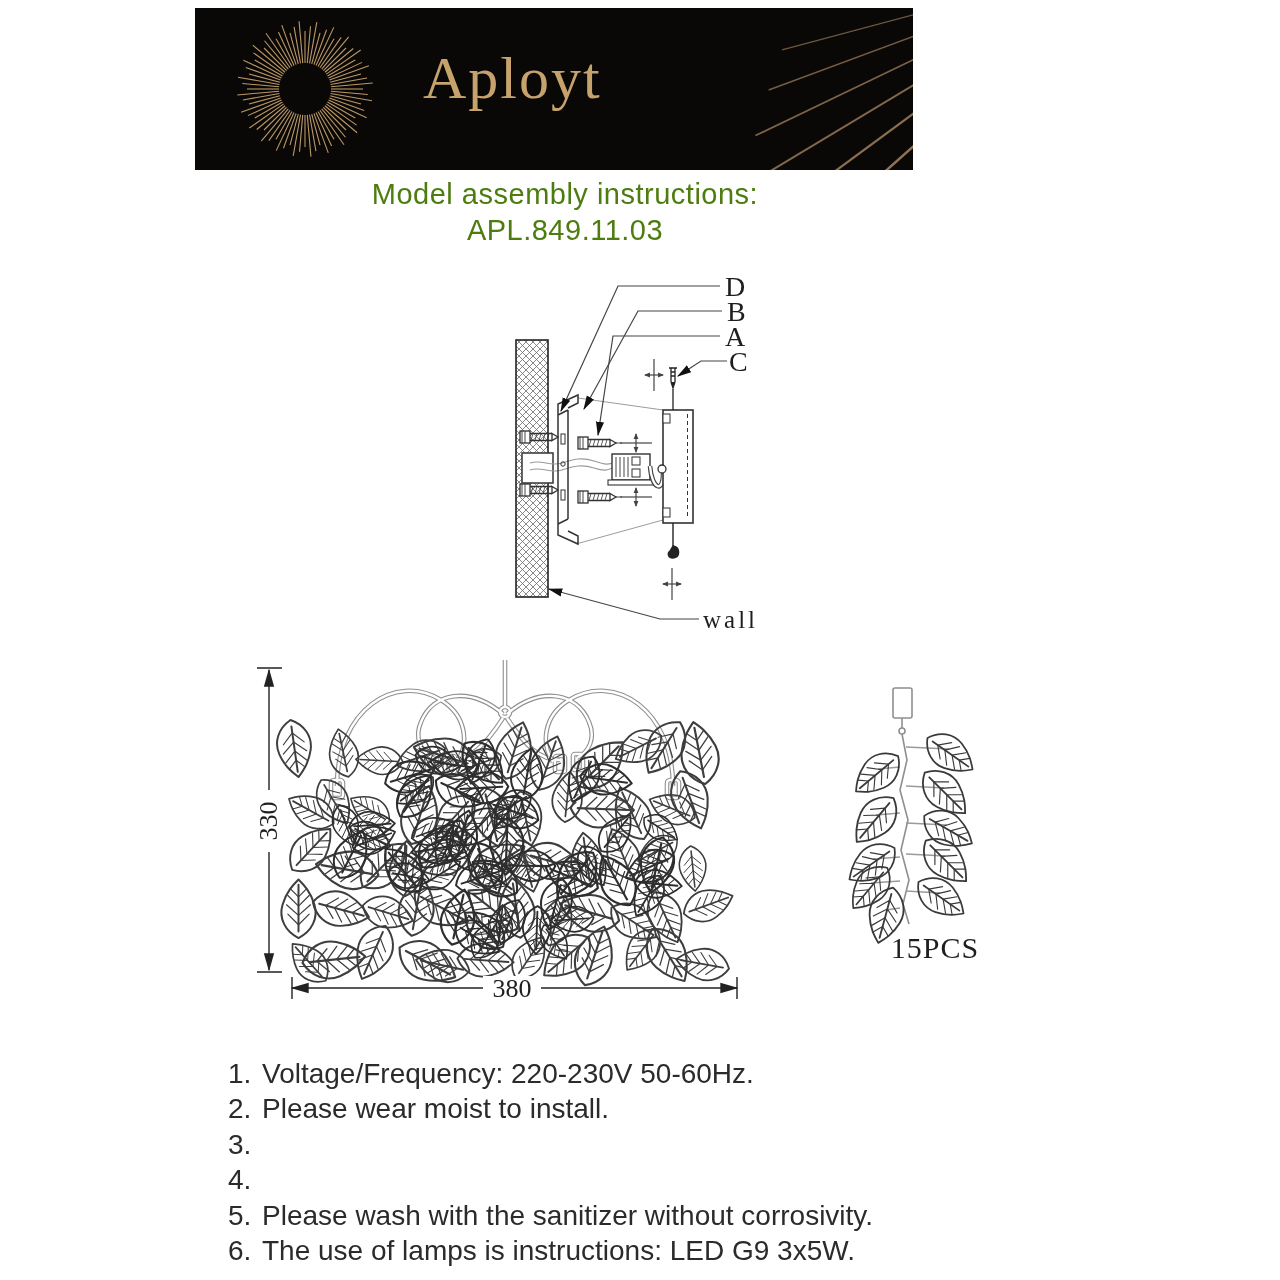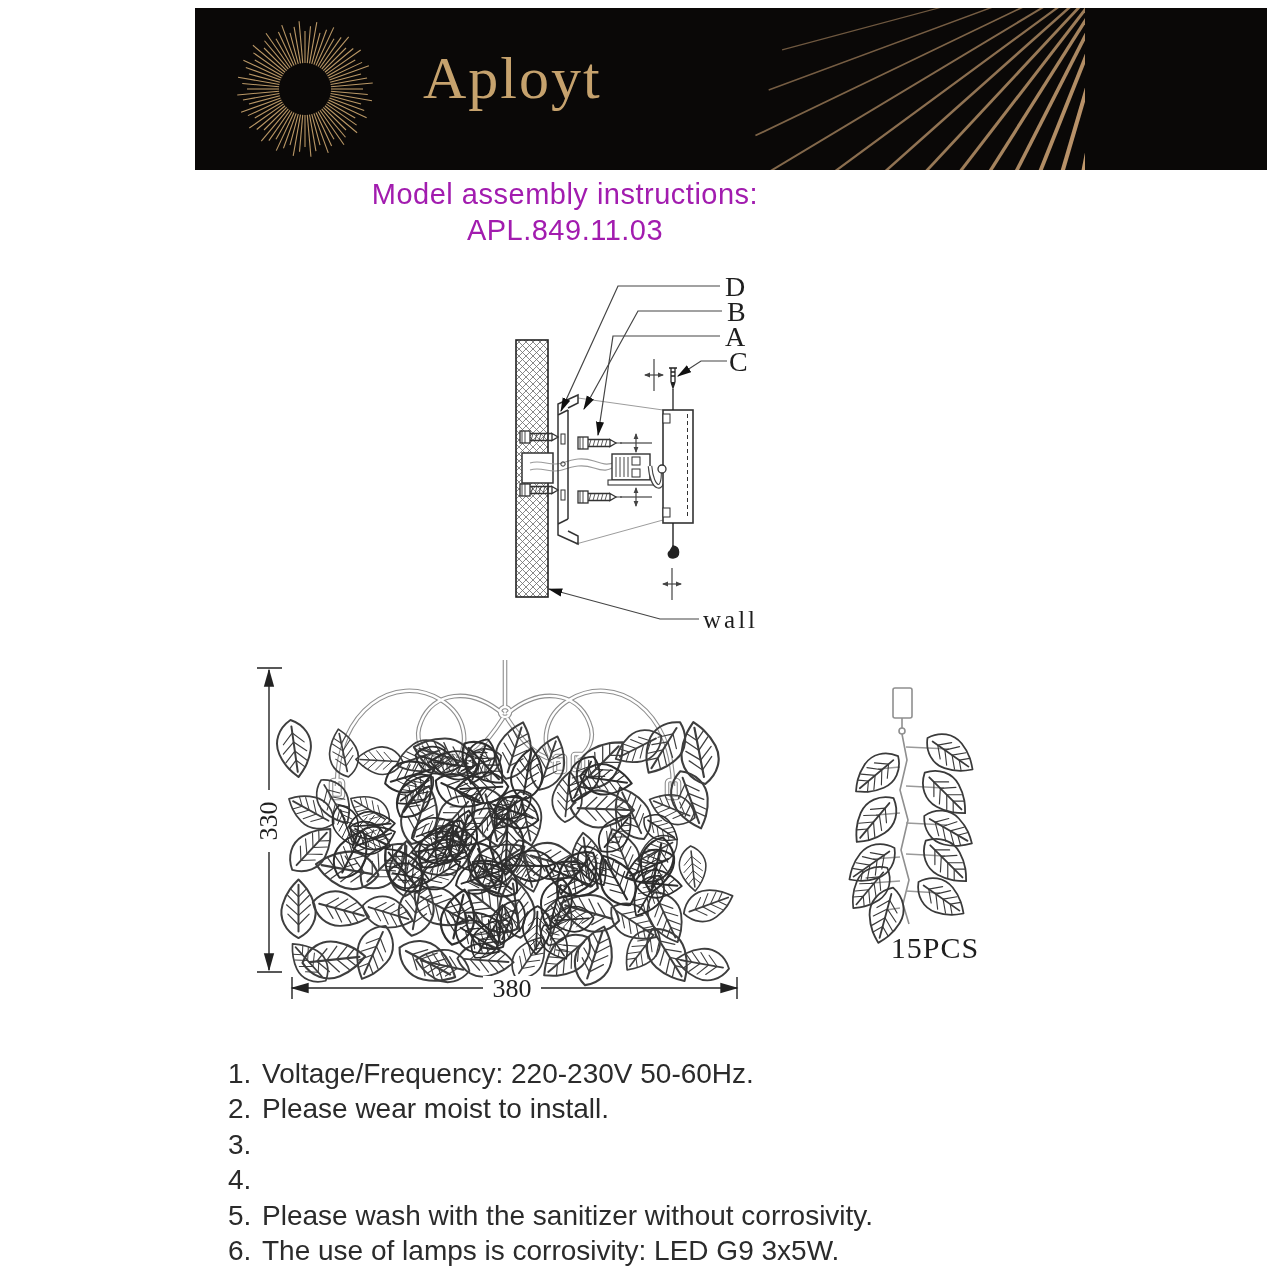--- a/index.html
+++ b/index.html
@@ -1,24 +1,24 @@
 <!DOCTYPE html>
 <html><head>
 <meta charset="utf-8">
 <style>
   html,body{margin:0;padding:0;background:#ffffff;}
   #page{position:relative;width:1280px;height:1280px;background:#ffffff;overflow:hidden;
         font-family:"Liberation Sans",sans-serif;}
   .abs{position:absolute;}
   
-  #banner{left:195px;top:8px;width:1072px;height:162px;background:#0a0807;overflow:hidden;}
+  #banner{left:195px;top:8px;width:718px;height:162px;background:#0a0807;overflow:hidden;}
   #brand-name{left:228px;top:40px;font-family:"Liberation Serif",serif;font-size:60px;
               font-weight:400;color:#c6a26d;letter-spacing:2px;line-height:60px;}
   
-  #title-block{left:0;top:176px;width:1130px;text-align:center;color:#a21caf;
+  #title-block{left:0;top:176px;width:1130px;text-align:center;color:#4d7c0f;
                font-size:29px;line-height:36px;letter-spacing:.5px;}
   
   #instructions{left:228px;top:1056px;width:830px;color:#2b2b2b;font-size:28px;}
   .ins-row{display:flex;height:35.4px;align-items:baseline;line-height:35.4px;}
   .ins-num{width:34px;flex:0 0 34px;}
   .ins-text{white-space:nowrap;text-align:center;}
   svg text{font-family:"Liberation Serif",serif;fill:#1e1e1e;}
 </style>
 </head>
 <body>
@@ -450,17 +450,17 @@
     </div>
     <div class="ins-row">
       <span class="ins-num">4.</span>
     </div>
     <div class="ins-row">
       <span class="ins-num">5.</span>
       <span class="ins-text">Please wash with the sanitizer without corrosivity.</span>
     </div>
     <div class="ins-row">
       <span class="ins-num">6.</span>
-      <span class="ins-text">The use of lamps is corrosivity: LED G9 3x5W.</span>
+      <span class="ins-text">The use of lamps is instructions: LED G9 3x5W.</span>
     </div>
   </div>
 
 </div>
 
 </body></html>

